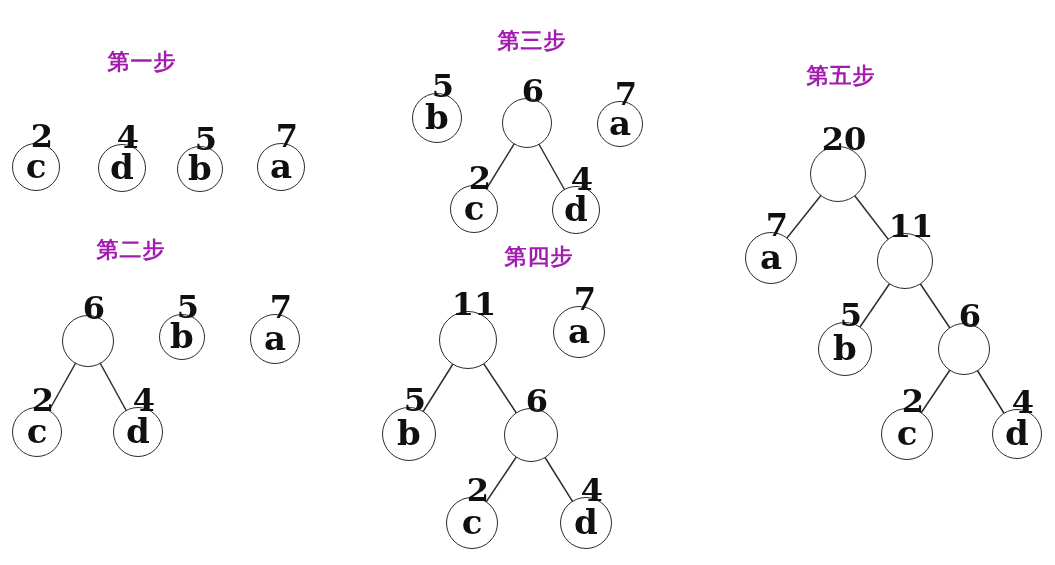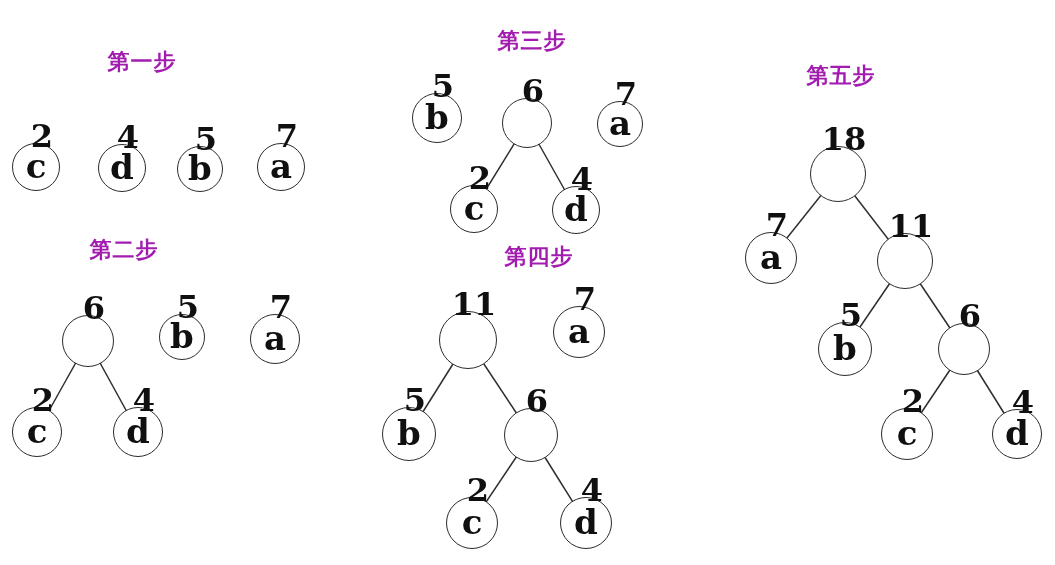--- a/index.html
+++ b/index.html
@@ -97,21 +97,21 @@
       </div>
       <div class="node-weight" style="left: 128px; top: 150px;">4</div>
       <div class="node-circle" style="left: 177px; top: 146px; width: 46px; height: 46px;">
         <span class="node-letter">b</span>
       </div>
       <div class="node-weight" style="left: 206px; top: 152px;">5</div>
       <div class="node-circle" style="left: 257px; top: 143px; width: 48px; height: 48px;">
         <span class="node-letter">a</span>
       </div>
       <div class="node-weight" style="left: 287px; top: 149px;">7</div>
-      <div class="step-title" style="left: 124px; top: 250px;">第二步</div>
+      <div class="step-title" style="left: 131px; top: 250px;">第二步</div>
       <div class="node-circle" style="left: 62px; top: 315px; width: 52px; height: 52px;"></div>
       <div class="node-weight" style="left: 94px; top: 321px;">6</div>
       <div class="node-circle" style="left: 159px; top: 314px; width: 46px; height: 46px;">
         <span class="node-letter">b</span>
       </div>
       <div class="node-weight" style="left: 188px; top: 320px;">5</div>
       <div class="node-circle" style="left: 250px; top: 314px; width: 50px; height: 50px;">
         <span class="node-letter">a</span>
       </div>
       <div class="node-weight" style="left: 281px; top: 320px;">7</div>
@@ -158,21 +158,21 @@
       <div class="node-circle" style="left: 446px; top: 497px; width: 52px; height: 52px;">
         <span class="node-letter">c</span>
       </div>
       <div class="node-weight" style="left: 478px; top: 503px;">2</div>
       <div class="node-circle" style="left: 560px; top: 497px; width: 52px; height: 52px;">
         <span class="node-letter">d</span>
       </div>
       <div class="node-weight" style="left: 592px; top: 503px;">4</div>
       <div class="step-title" style="left: 841px; top: 76px;">第五步</div>
       <div class="node-circle" style="left: 810px; top: 146px; width: 56px; height: 56px;"></div>
-      <div class="node-weight" style="left: 844px; top: 152px;">18</div>
+      <div class="node-weight" style="left: 844px; top: 152px;">20</div>
       <div class="node-circle" style="left: 745px; top: 232px; width: 52px; height: 52px;">
         <span class="node-letter">a</span>
       </div>
       <div class="node-weight" style="left: 777px; top: 238px;">7</div>
       <div class="node-circle" style="left: 877px; top: 233px; width: 56px; height: 56px;"></div>
       <div class="node-weight" style="left: 911px; top: 239px;">11</div>
       <div class="node-circle" style="left: 818px; top: 322px; width: 54px; height: 54px;">
         <span class="node-letter">b</span>
       </div>
       <div class="node-weight" style="left: 851px; top: 328px;">5</div>

